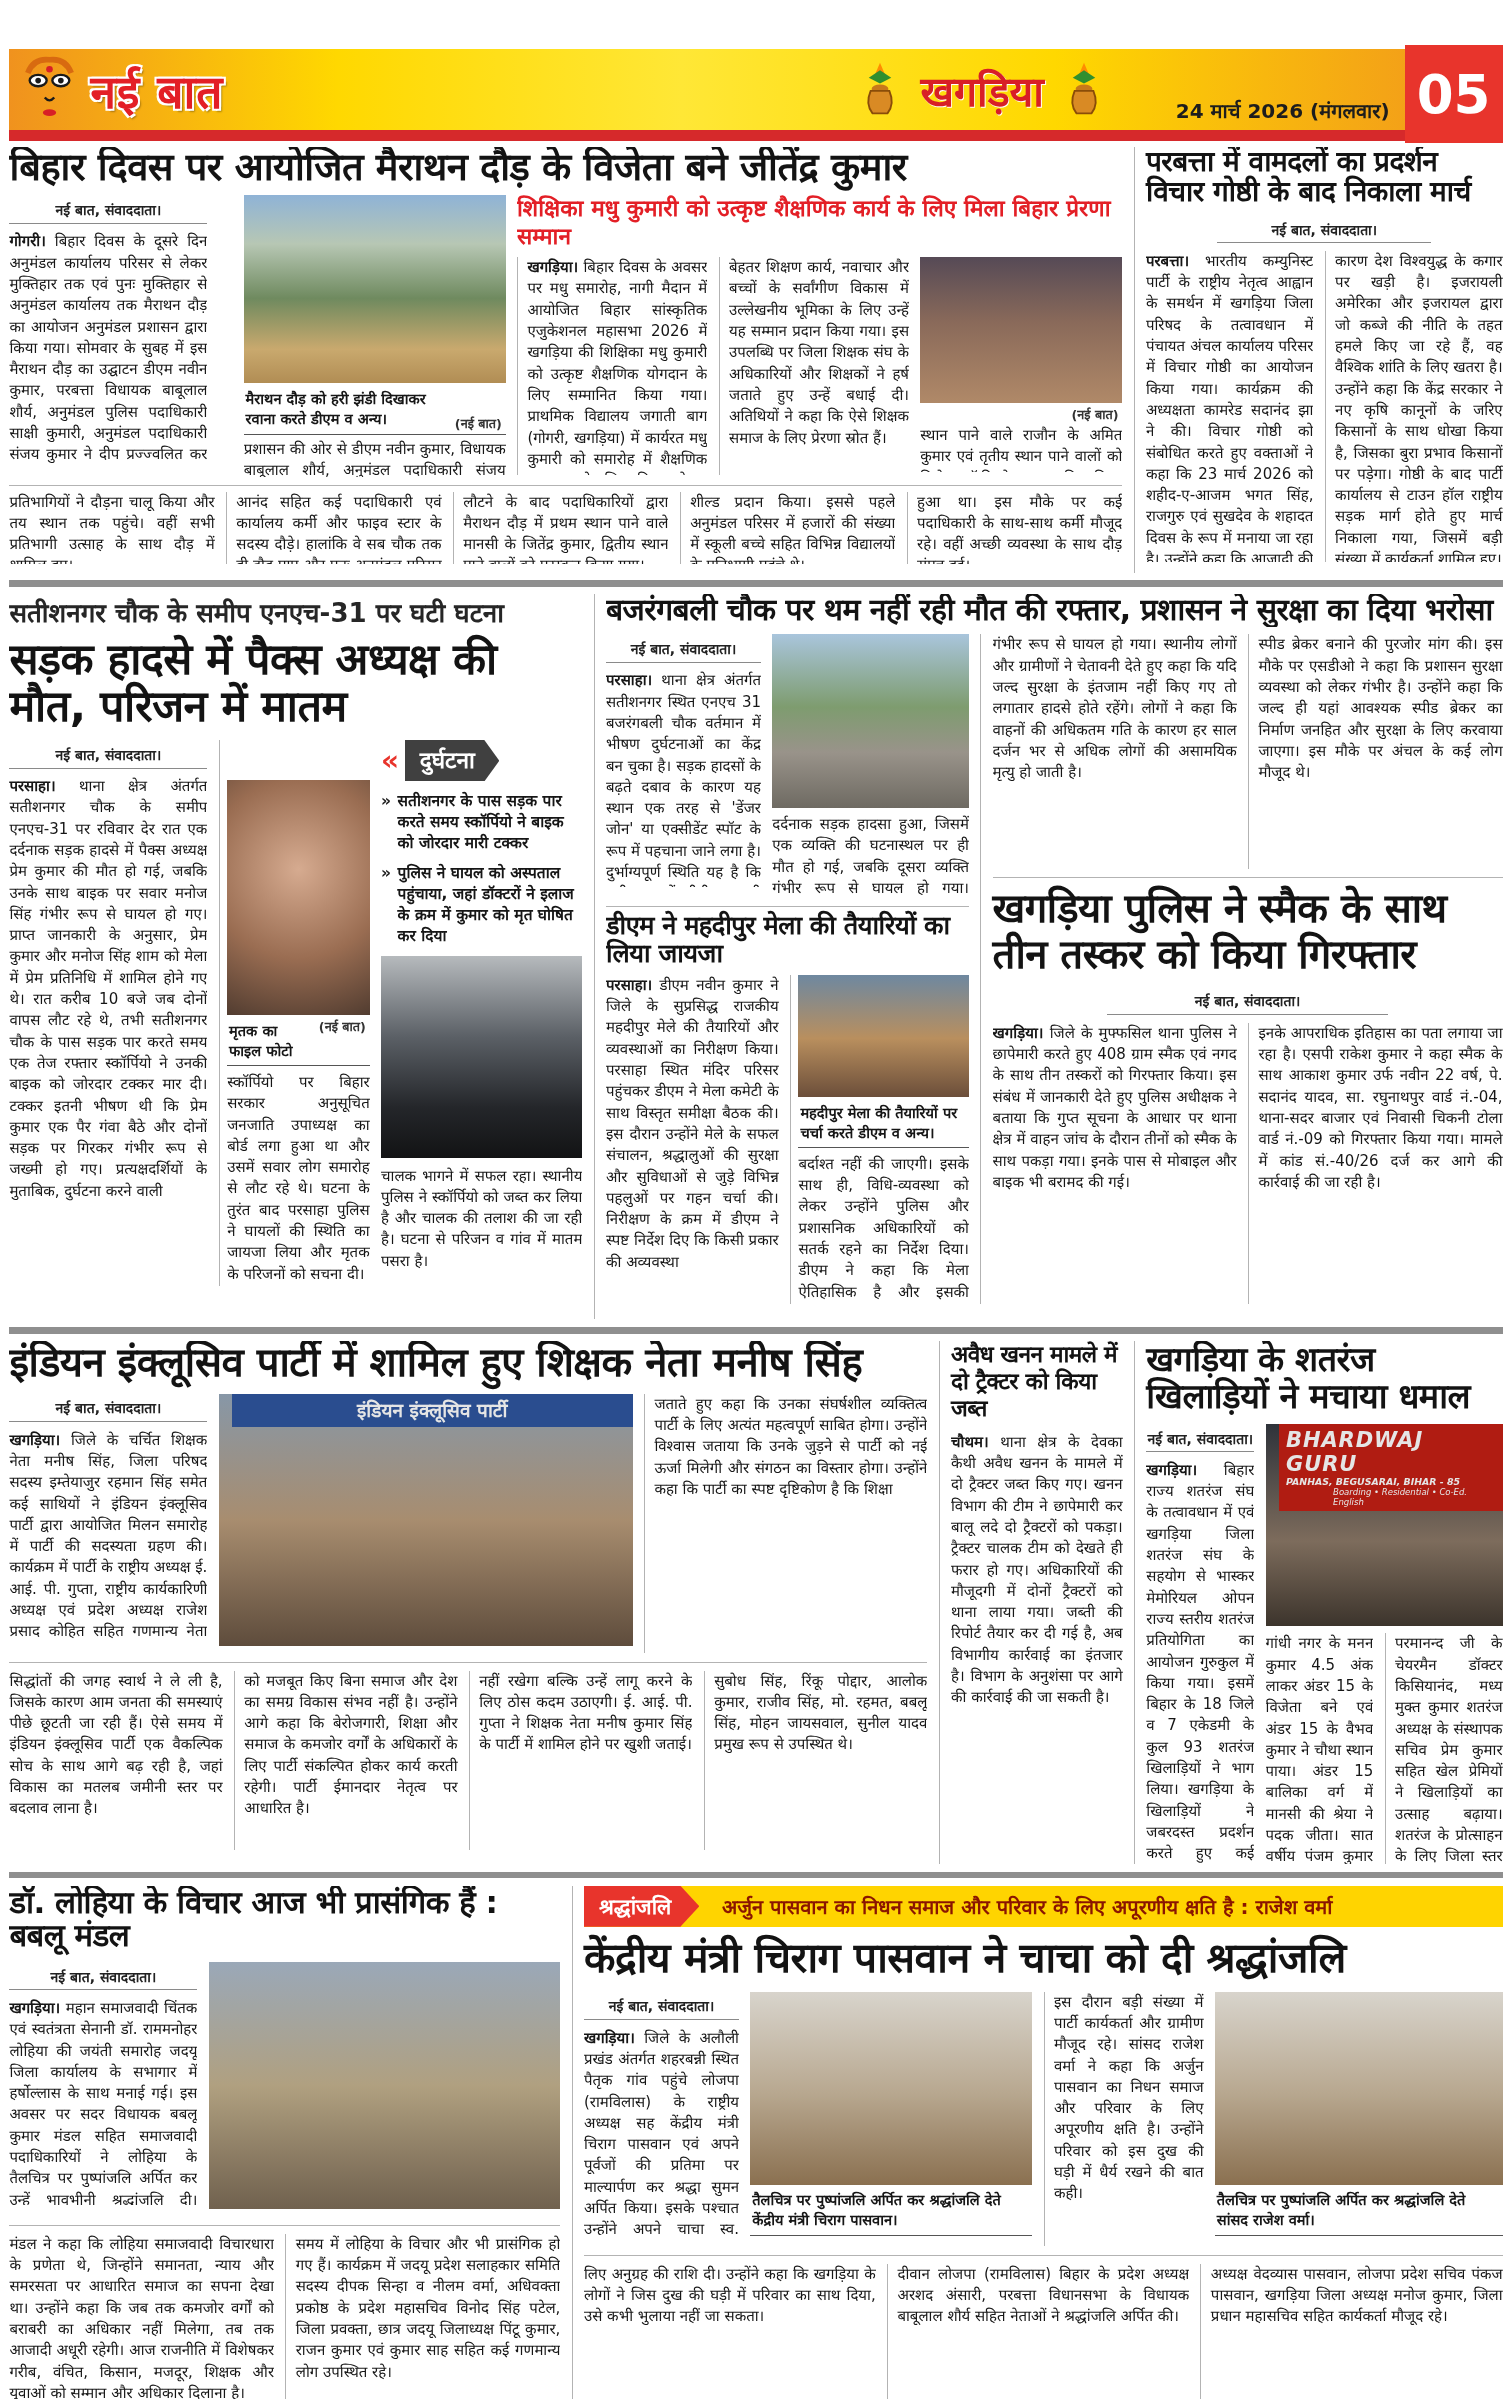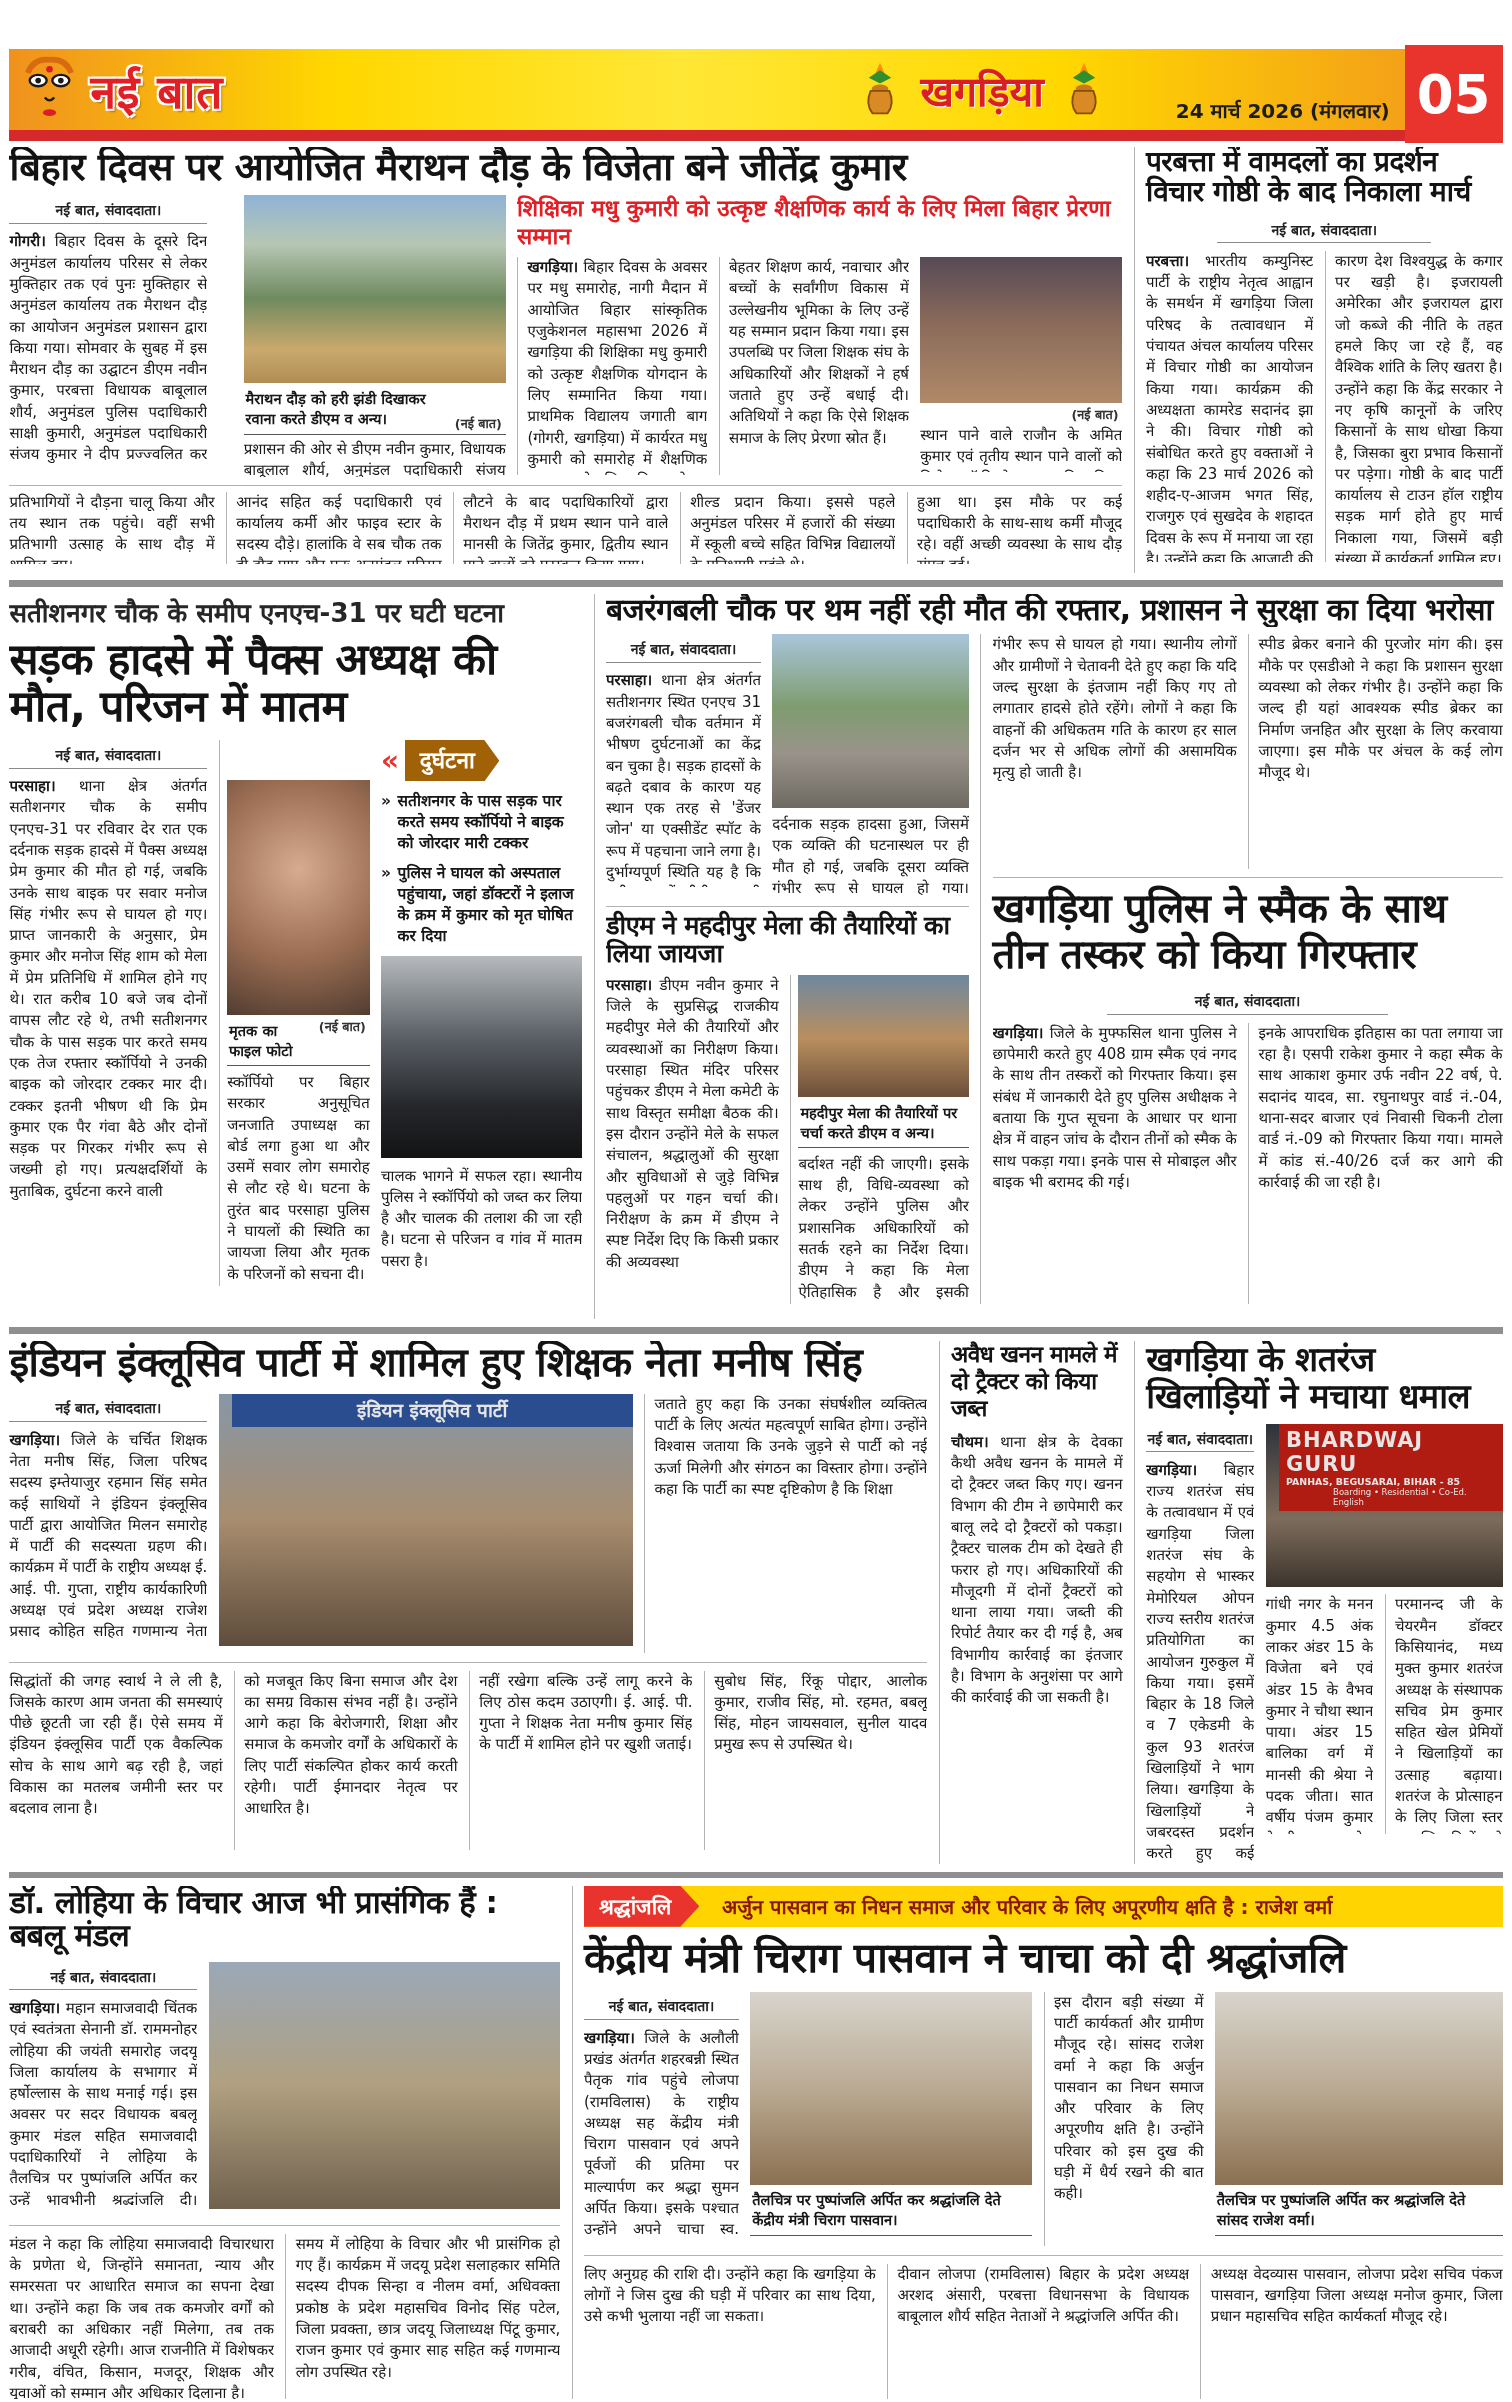--- a/index.html
+++ b/index.html
@@ -58,21 +58,21 @@
   .ph-party    { background: linear-gradient(180deg,#8797a7 0%,#a88d6f 50%,#5e4c3c 100%); }
   .ph-chess    { background: linear-gradient(180deg,#2e323a 0%,#7d6c5c 58%,#3c342c 100%); }
   .ph-lohia    { background: linear-gradient(180deg,#9aa8b8 0%,#b0a080 50%,#70614e 100%); }
   .ph-trib     { background: linear-gradient(180deg,#d8d4cc 0%,#b8a890 52%,#8a7050 100%); }
   .photo .ph-strip { position: absolute; left: 13px; right: 0; top: 0; color: #e5e5e5; font-weight: 800; text-align: center; }
 
   
   .acc-label-row { display: flex; align-items: center; gap: 5.6px; margin-bottom: 9.4px; }
   .acc-chevrons { color: #e8342c; font-size: 28px; font-weight: 800; line-height: 1; }
   .acc-label {
-    background: #a16207; color: #fff; font-size: 22.6px; font-weight: 800; padding: 3.8px 24.5px 6.6px 15px;
+    background: #404040; color: #fff; font-size: 22.6px; font-weight: 800; padding: 3.8px 24.5px 6.6px 15px;
     clip-path: polygon(0 0, calc(100% - 15px) 0, 100% 50%, calc(100% - 15px) 100%, 0 100%);
   }
   .bullet { display: flex; gap: 6.6px; font-size: 15.5px; font-weight: 700; line-height: 1.35; margin-bottom: 9.4px; }
   .bullet .bm { color: #222; font-weight: 800; flex: none; }
 
   
   .trib-banner { display: flex; align-items: stretch; background: #ffd400; height: 41px; }
   .trib-label {
     background: #e8342c; color: #fff; font-size: 21px; font-weight: 800; display: flex; align-items: center;
     padding: 0 28px 0 15px; clip-path: polygon(0 0, calc(100% - 19px) 0, 100% 50%, calc(100% - 19px) 100%, 0 100%);
@@ -289,21 +289,21 @@
     </div>
 
     <div class="vsep clip" style="flex:1; padding-left:11.3px;">
       <h2 class="hl" style="font-size:34px;">खगड़िया के शतरंज खिलाड़ियों ने मचाया धमाल</h2>
       <div class="row gap" style="margin-top:9.4px; height:452px;">
         <div style="flex:0 0 108px;" class="clip">
           <div class="byline">नई बात, संवाददाता।</div>
           <p class="col" style="height:405px;"><strong class="dl">खगड़िया।</strong> <span>बिहार राज्य शतरंज संघ के तत्वावधान में एवं खगड़िया जिला शतरंज संघ के सहयोग से भास्कर मेमोरियल ओपन राज्य स्तरीय शतरंज प्रतियोगिता का आयोजन गुरुकुल में किया गया। इसमें बिहार के 18 जिले व 7 एकेडमी के कुल 93 शतरंज खिलाड़ियों ने भाग लिया। खगड़िया के खिलाड़ियों ने जबरदस्त प्रदर्शन करते हुए कई पुरस्कार जीते।</span></p>
         </div>
         <div style="flex:1;" class="clip">
-          <div class="photo ph-chess" style="height:163px;">
+          <div class="photo ph-chess" style="height:202px;font-style:italic;">
             <div class="ph-strip" style="background:#b01c12; text-align:left; padding:3.8px 7.5px;">
               <div style="font-size:21px; letter-spacing:0.9px;">BHARDWAJ GURU</div>
               <div style="font-size:9.4px; font-weight:700;">PANHAS, BEGUSARAI, BIHAR - 85</div>
               <div style="font-size:8.5px; font-weight:400;margin-left:47px;">Boarding • Residential • Co-Ed. English</div>
             </div>
           </div>
           <div class="row gap clip" style="height:240px; margin-top:7.5px;">
             <p class="col" style="flex:1; height:100%;">गांधी नगर के मनन कुमार 4.5 अंक लाकर अंडर 15 के विजेता बने एवं अंडर 15 के वैभव कुमार ने चौथा स्थान पाया। अंडर 15 बालिका वर्ग में मानसी की श्रेया ने पदक जीता। सात वर्षीय पंजम कुमार ने भी शानदार खेल दिखाया। 7 एकेडमी एवं व्यक्तिगत खिलाड़ियों को मेडल देकर सम्मानित किया गया।</p>
             <p class="col vsep" style="flex:1; padding-left:9.4px; height:100%;">परमानन्द जी के चेयरमैन डॉक्टर किसियानंद, मध्य मुक्त कुमार शतरंज अध्यक्ष के संस्थापक सचिव प्रेम कुमार सहित खेल प्रेमियों ने खिलाड़ियों का उत्साह बढ़ाया। शतरंज के प्रोत्साहन के लिए जिला स्तर पर खिलाड़ियों को ट्रॉफी एवं सर्टिफिकेट प्रदान किया गया।</p>
           </div>

